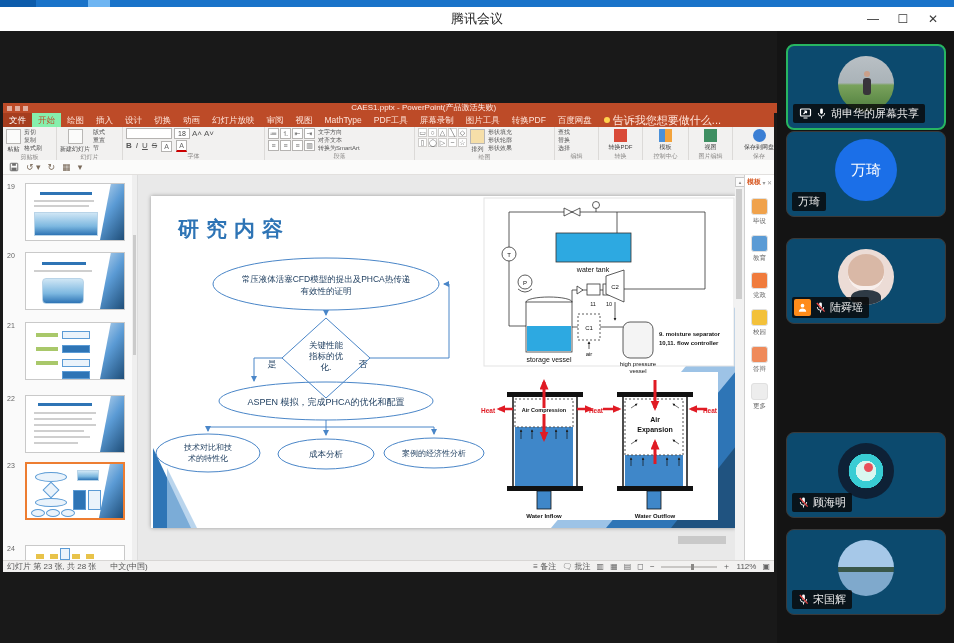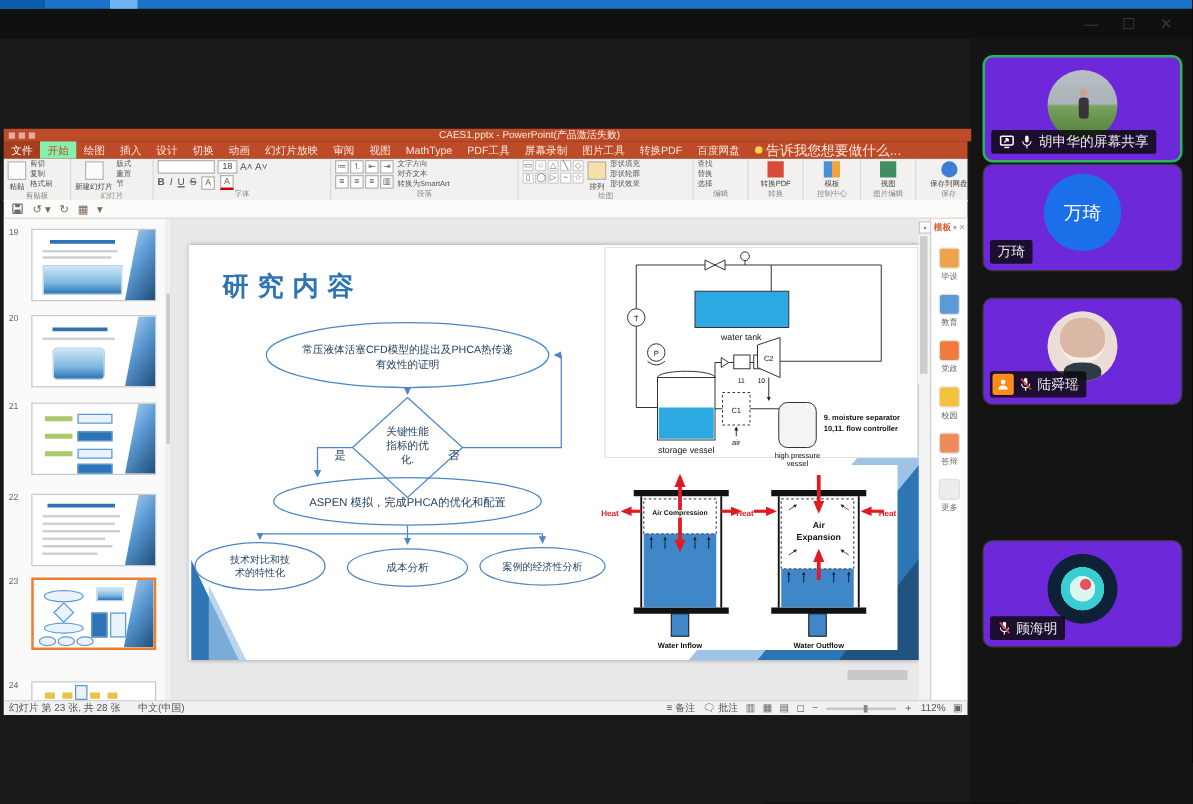--- a/index.html
+++ b/index.html
@@ -80,21 +80,21 @@
   .titem .tic{width:15px;height:15px;border-radius:3px;border:1px solid #e0e0e0;}
   .titem .tl{font-size:6.5px;color:#666;margin-top:2px;}
   
   #status{left:0;top:457px;width:771px;height:12px;background:#f2f1f0;border-top:1px solid #d8d6d4;display:flex;align-items:center;font-size:8px;color:#555;box-sizing:border-box;padding:0 4px;}
   #status .right{margin-left:auto;display:flex;align-items:center;gap:6px;}
   #status .vic{font-size:8px;color:#666;}
   #status .track{width:56px;height:2px;background:#c9c7c5;position:relative;}
   #status .track i{position:absolute;left:30px;top:-2px;width:3px;height:6px;background:#8a8886;display:block;}
   
   #sidebar{left:777px;top:31px;width:177px;height:612px;background:#141414;}
-  .ptile{position:absolute;left:9px;width:160px;height:86px;background:#6d28d9;border:1px solid #3a3a3a;border-radius:8px;box-sizing:border-box;overflow:hidden;}
+  .ptile{position:absolute;left:9px;width:160px;height:86px;background:#0c4a6e;border:1px solid #3a3a3a;border-radius:8px;box-sizing:border-box;overflow:hidden;}
   .ptile.active{border:2px solid #27b561;}
   .av{width:56px;height:56px;border-radius:50%;margin:10px auto 0;position:relative;overflow:hidden;}
   .av1{background:linear-gradient(180deg,#b9c0c5 0%,#aab3b8 48%,#79a25c 52%,#4e7d3c 100%);}
   .av1::after{content:"";position:absolute;left:25px;top:22px;width:8px;height:17px;background:#38343a;border-radius:3px;}
   .av1::before{content:"";position:absolute;left:26px;top:15px;width:6px;height:6px;border-radius:50%;background:#caa08a;z-index:1;}
   .av2{background:#1b6fe8;display:flex;align-items:center;justify-content:center;color:#fff;font-size:15px;width:62px;height:62px;}
   .av3{background:radial-gradient(circle at 50% 42%,#f8efec 0 42%,#ecdcd6 43% 100%);}
   .av3::before{content:"";position:absolute;left:10px;top:5px;right:10px;height:32px;border-radius:50% 50% 42% 42%;background:#d9b8a6;}
   .av3::after{content:"";position:absolute;bottom:0;left:13px;right:13px;height:15px;background:#2e3a45;border-radius:45% 45% 0 0;}
   .av4{background:linear-gradient(180deg,#8fc4ea 0 42%,#4a7fae 42% 54%,#98a3a9 54% 100%);}
@@ -112,20 +112,23 @@
 </head>
 <body>
 
 <div id="stage">
 
   <div id="topstrip" class="abs">
     <div class="abs seg1"></div>
     <div class="abs seg2"></div>
   </div>
 
+  <div id="mtitle" class="abs">
+    <span class="t">腾讯会议</span>
+  </div>
   <div id="mctrls" class="abs">
     <span>—</span>
     <span>☐</span>
     <span>✕</span>
   </div>
 
   <div id="share" class="abs">
 
     <div id="ppt" class="abs">
 
@@ -670,15 +673,27 @@
         <svg class="icn" width="11" height="13" viewBox="0 0 24 26">
           <rect x="9" y="2" width="6" height="12" rx="3" fill="#fff"></rect>
           <path d="M5 12 a7 7 0 0 0 14 0" stroke="#fff" stroke-width="2" fill="none"></path>
           <line x1="12" y1="19" x2="12" y2="24" stroke="#fff" stroke-width="2"></line>
           <line x1="4" y1="3" x2="21" y2="22" stroke="#e04545" stroke-width="3"></line>
         </svg>
         <span>顾海明</span>
       </div>
     </div>
 
+    <div class="ptile" style="top:498px">
+      <div class="av av6"></div>
+      <div class="pb">
+        <svg class="icn" width="11" height="13" viewBox="0 0 24 26">
+          <rect x="9" y="2" width="6" height="12" rx="3" fill="#fff"></rect>
+          <path d="M5 12 a7 7 0 0 0 14 0" stroke="#fff" stroke-width="2" fill="none"></path>
+          <line x1="12" y1="19" x2="12" y2="24" stroke="#fff" stroke-width="2"></line>
+          <line x1="4" y1="3" x2="21" y2="22" stroke="#e04545" stroke-width="3"></line>
+        </svg>
+        <span>宋国辉</span>
+      </div>
+    </div>
   </div>
 
 </div>
 
 </body></html>

